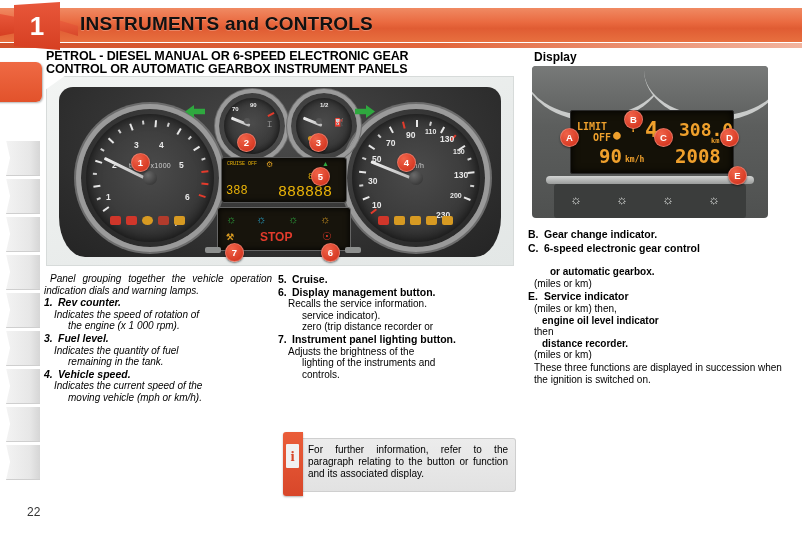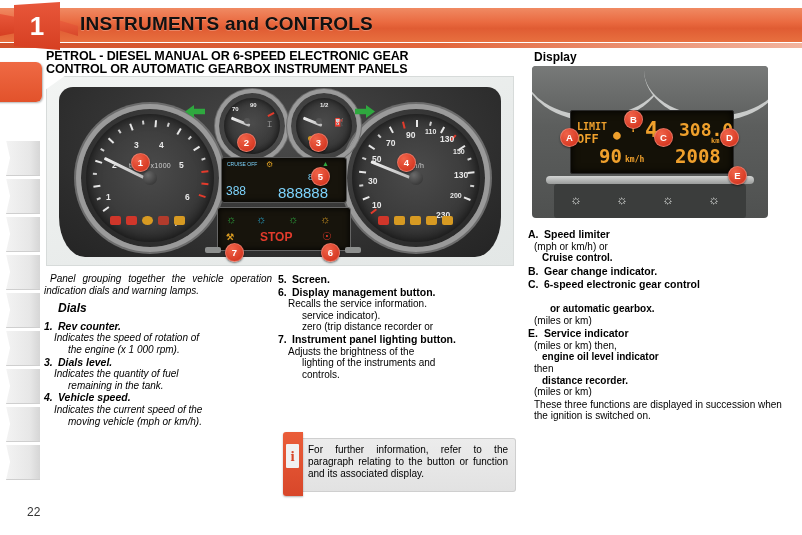--- a/index.html
+++ b/index.html
@@ -166,21 +166,21 @@
     position:absolute;left:162px;top:70px;width:124px;height:44px;
     background:#17140c;border-radius:3px;
     box-shadow:inset 0 0 6px #000;
     border:1px solid #555;
   }
   .screen5b{
     position:absolute;left:158px;top:120px;width:132px;height:42px;
     background:#17140c;border-radius:3px;border:1px solid #666;
     box-shadow:inset 0 0 6px #000;
   }
-  .seg{position:absolute;color:#7dd3fc;font-family:Liberation Sans, sans-serif;}
+  .seg{position:absolute;color:#eab308;font-family:Liberation Mono, monospace;}
   .callout{
     position:absolute;width:17px;height:17px;border-radius:50%;
     background:radial-gradient(circle at 34% 28%,#f0644a,#cf2b16);
     color:#fff;font-size:9.5px;font-weight:bold;
     display:flex;align-items:center;justify-content:center;
     box-shadow:0 1px 2px rgba(0,0,0,.5);
     border:1px solid rgba(255,255,255,.25);
   }
   .arrow-ind{
     position:absolute;width:20px;height:13px;
@@ -394,21 +394,21 @@
     <div class="callout" style="left:262px;top:156px">6</div>
     <div class="callout" style="left:166px;top:156px">7</div>
   </div>
 </div>
 
 <div class="disp-fig">
   <div class="disp-hood"></div>
   <div class="disp-hood2"></div>
   <div class="lcd">
     <span style="left:6px;top:10px;font-size:10px">LIMIT</span>
-    <span style="left:6px;top:21px;font-size:12px">OFF</span>
+    <span style="left:22px;top:21px;font-size:10px">OFF</span>
     <span style="left:42px;top:16px;font-size:13px;font-weight:normal">●</span>
     <span style="left:58px;top:8px;font-size:14px">↑</span>
     <span style="left:74px;top:6px;font-size:22px">4</span>
     <span style="left:108px;top:8px;font-size:18px">308.0</span>
     <span style="left:140px;top:26px;font-size:7px">km</span>
     <span style="left:28px;top:34px;font-size:19px">90</span>
     <span style="left:54px;top:44px;font-size:8px">km/h</span>
     <span style="left:104px;top:34px;font-size:19px">2008</span>
   </div>
   <div class="disp-lip"></div>
@@ -420,36 +420,35 @@
   </div>
   <div class="callout" style="left:28px;top:62px">A</div>
   <div class="callout" style="left:92px;top:44px">B</div>
   <div class="callout" style="left:122px;top:62px">C</div>
   <div class="callout" style="left:188px;top:62px">D</div>
   <div class="callout" style="left:196px;top:100px">E</div>
 </div>
 
 <div class="col col-l">
   <p class="p-just">Panel grouping together the vehicle operation indication dials and warning lamps.</p>
-  <div class="h-sub">Dials</div>
 
   <div class="item">
     <div class="item-head">
       <span class="num">1.</span><span>Rev counter.</span>
     </div>
     <div class="item-body">
       <span>Indicates the speed of rotation of</span>
       <span class="ind">the engine (x 1 000 rpm).</span>
     </div>
   </div>
 
 
   <div class="item">
     <div class="item-head">
-      <span class="num">3.</span><span>Dials level.</span>
+      <span class="num">3.</span><span>Fuel level.</span>
     </div>
     <div class="item-body">
       <span>Indicates the quantity of fuel</span>
       <span class="ind">remaining in the tank.</span>
     </div>
   </div>
 
   <div class="item">
     <div class="item-head">
       <span class="num">4.</span><span>Vehicle speed.</span>
@@ -457,21 +456,21 @@
     <div class="item-body">
       <span>Indicates the current speed of the</span>
       <span class="ind">moving vehicle (mph or km/h).</span>
     </div>
   </div>
 </div>
 
 <div class="col col-m">
   <div class="item">
     <div class="item-head">
-      <span class="num">5.</span><span>Screen.</span>
+      <span class="num">5.</span><span>Cruise.</span>
     </div>
   </div>
 
   <div class="item">
     <div class="item-head">
       <span class="num">6.</span><span>Display management button.</span>
     </div>
     <div class="item-body">
       <span style="display:block">Recalls the service information.</span>
       <span class="ind">service indicator).</span>
@@ -485,27 +484,20 @@
     </div>
     <div class="item-body">
       <span style="display:block">Adjusts the brightness of the</span>
       <span class="ind">lighting of the instruments and</span>
       <span class="ind">controls.</span>
     </div>
   </div>
 </div>
 
 <div class="col col-r">
-  <div class="item">
-    <div class="r-head">
-      <span class="num">A.</span><span>Speed limiter</span>
-    </div>
-    <div class="r-plain">(mph or km/h) or</div>
-    <div class="r-ind2">Cruise control.</div>
-  </div>
 
   <div class="item">
     <div class="r-head">
       <span class="num">B.</span><span>Gear change indicator.</span>
     </div>
   </div>
 
   <div class="item">
     <div class="r-head">
       <span class="num">C.</span><span>6-speed electronic gear control</span>

